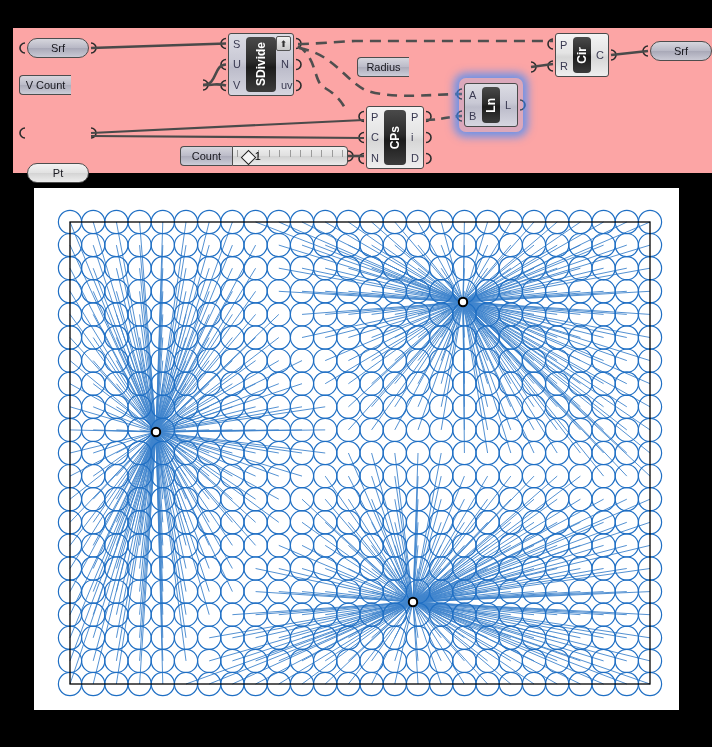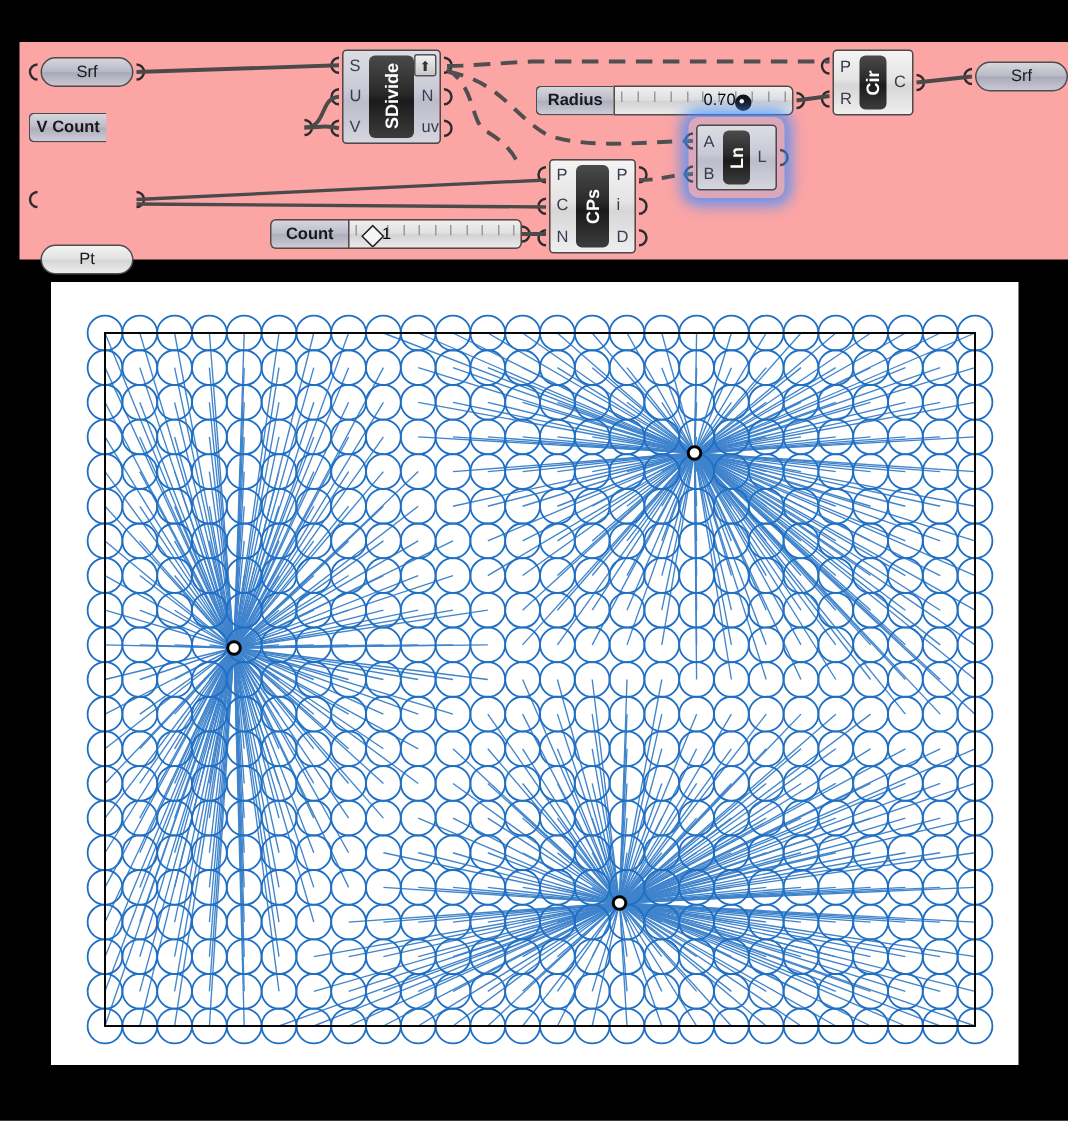--- a/index.html
+++ b/index.html
@@ -26,21 +26,20 @@
   }
 
   
   .slider{position:absolute;height:20px;display:flex;box-sizing:border-box;}
   .slider .lbl{
     width:52px;border:1px solid #4d4d4d;border-right:none;
     border-radius:4px 0 0 4px;
     background:linear-gradient(to bottom,#d6d6dd 0%,#bcbcc9 48%,#adadbb 52%,#cccdd8 100%);
     font-size:11px;color:#18181f;display:flex;align-items:center;justify-content:center;
     box-sizing:border-box;
-    font-weight:bold;
   }
   .slider .track{
     flex:1;border:1px solid #4d4d4d;border-radius:0 4px 4px 0;
     background:linear-gradient(to bottom,#efefef 0%,#e0e0e0 48%,#d2d2d2 52%,#eaeaea 100%);
     position:relative;box-sizing:border-box;overflow:hidden;
   }
   .slider .ticks{position:absolute;left:4px;right:4px;top:3px;height:7px;
     display:flex;justify-content:space-between;}
   .slider .ticks i{display:block;width:1px;height:7px;background:#9a9a9a;}
   .slider .val{
@@ -161,37 +160,20 @@
             <i></i>
             <i></i>
             <i></i>
           </div>
           <div class="grip" style="left: calc(12% - 4px);"></div>
           <div class="val" style="left: calc(19%);">1</div>
         </div>
       </div>
       <div class="slider" style="left: 344px; top: 29px; width: 172px;">
         <div class="lbl">Radius</div>
-        <div class="track">
-          <div class="ticks">
-            <i></i>
-            <i></i>
-            <i></i>
-            <i></i>
-            <i></i>
-            <i></i>
-            <i></i>
-            <i></i>
-            <i></i>
-            <i></i>
-            <i></i>
-          </div>
-          <div class="grip round" style="left: calc(71% - 4px);"></div>
-          <div class="val" style="left: calc(50%);">0.70</div>
-        </div>
       </div>
       <div class="comp sel" style="left: 215px; top: 5px; width: 66px; height: 63px;">
         <div class="ports in">
           <span>S</span>
           <span>U</span>
           <span>V</span>
         </div>
         <div class="body">
           <span>SDivide</span>
         </div>

